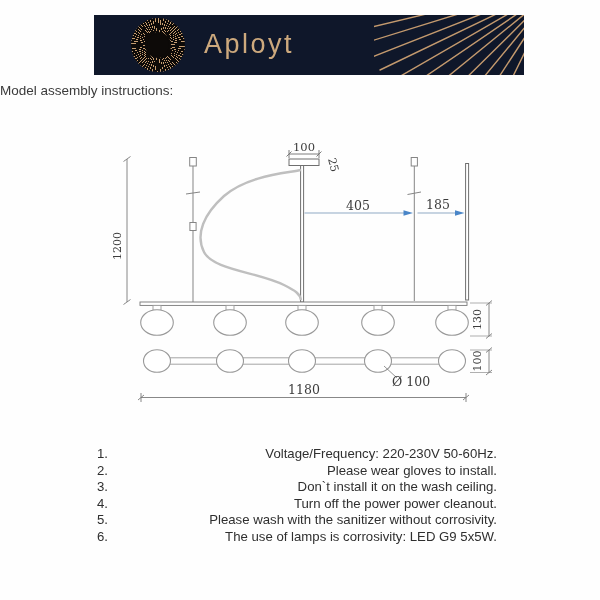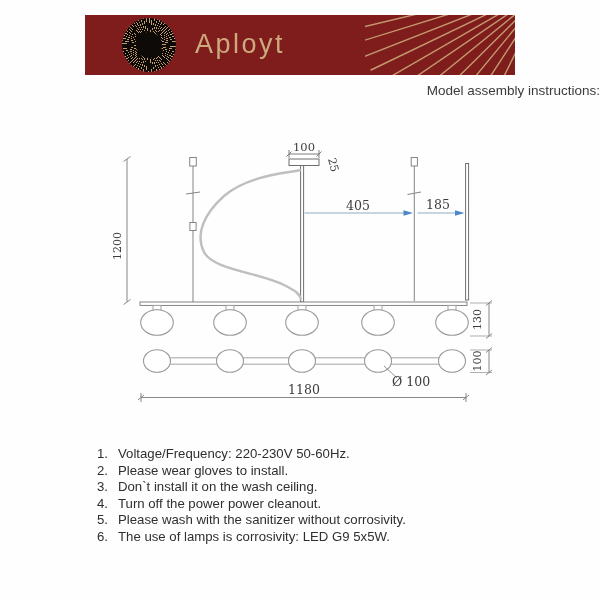--- a/index.html
+++ b/index.html
@@ -1,43 +1,43 @@
 <!DOCTYPE html>
 <html><head>
 <meta charset="utf-8">
 <style>
   html,body{margin:0;padding:0;background:#ffffff;}
   #page{position:relative;width:600px;height:600px;background:#fefefe;overflow:hidden;
         font-family:"Liberation Sans",sans-serif;}
 
   
-  .hdr{position:absolute;left:85px;top:15px;width:430px;height:60px;background:#7f1d1d;overflow:hidden;}
+  .hdr{position:absolute;left:94px;top:15px;width:430px;height:60px;background:#0f172a;overflow:hidden;}
   .burst-wrap{position:absolute;left:37px;top:3px;width:54px;height:54px;}
   .burst{position:absolute;inset:0;border-radius:50%;
          background:repeating-conic-gradient(#c59d72 0deg 1.3deg, #0d0a08 1.3deg 5.8deg);}
   .burst-hole{position:absolute;left:16px;top:16px;width:22px;height:22px;border-radius:50%;
          background:#0d0a08;box-shadow:0 0 0 2px #0d0a08;}
   .brand{position:absolute;left:110px;top:14px;font-size:27px;font-weight:400;color:#cda97d;
          letter-spacing:2.5px;}
   .rays{position:absolute;right:0;top:0;}
 
   
-  .title{position:absolute;left:0;top:83px;width:600px;text-align:right;color:#3b3b3b;
+  .title{position:absolute;left:0;top:83px;width:600px;text-align:left;color:#3b3b3b;
          font-size:13.5px;line-height:16.5px;}
 
   
   .diagram{position:absolute;left:0;top:0;}
   .dimtxt{font-family:"DejaVu Serif",serif;fill:#3c3c3c;}
 
   
   .instructions{position:absolute;left:97px;top:446px;width:400px;color:#2f2f2f;
                 font-size:13.2px;line-height:16.5px;}
   .instructions .row{display:flex;}
   .instructions .num{width:21px;flex:0 0 21px;}
-  .instructions .txt{flex:1;}
+  .instructions .txt{flex:1;text-align:right;}
 </style>
 </head>
 <body>
 
 <div id="page">
 
   <div class="hdr">
     <div class="burst-wrap">
       <div class="burst"></div>
       <div class="burst-hole"></div>

